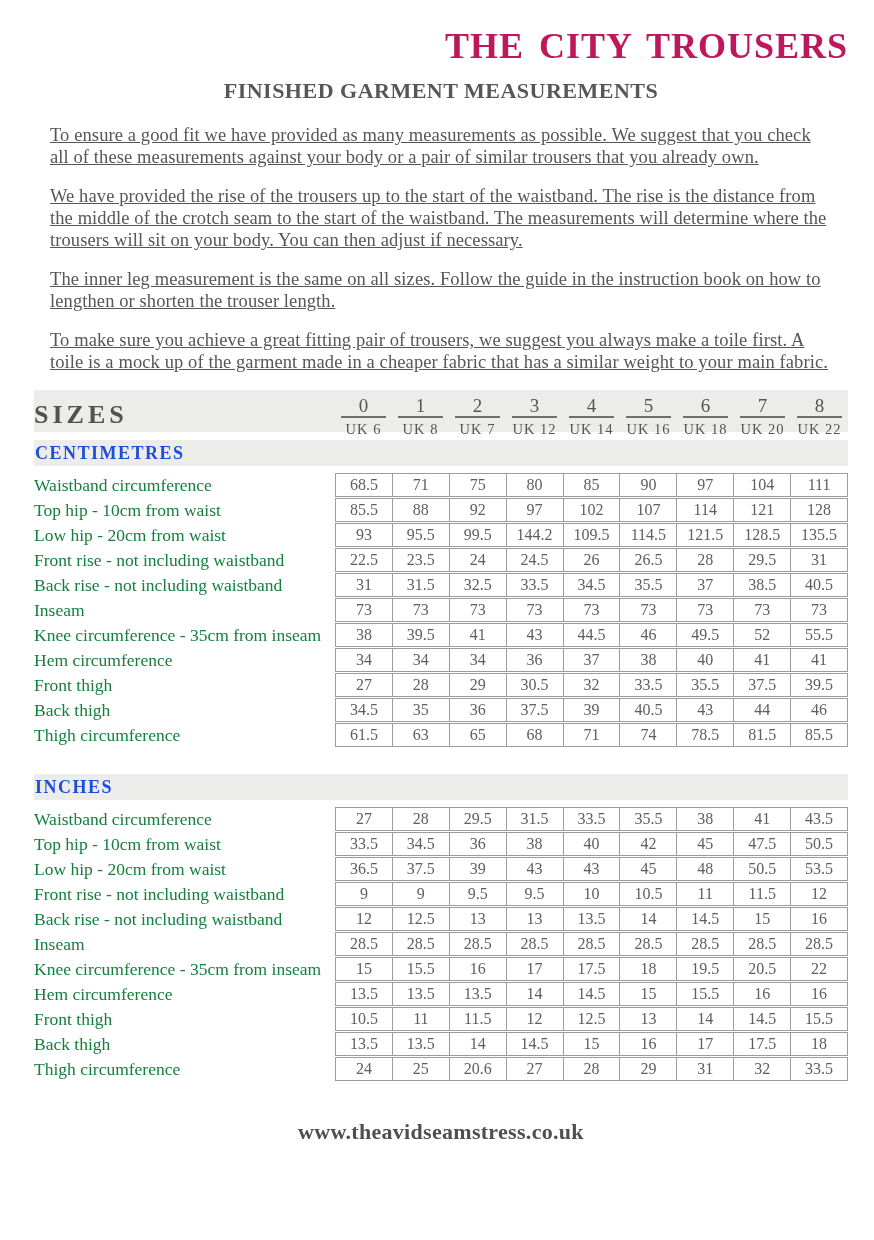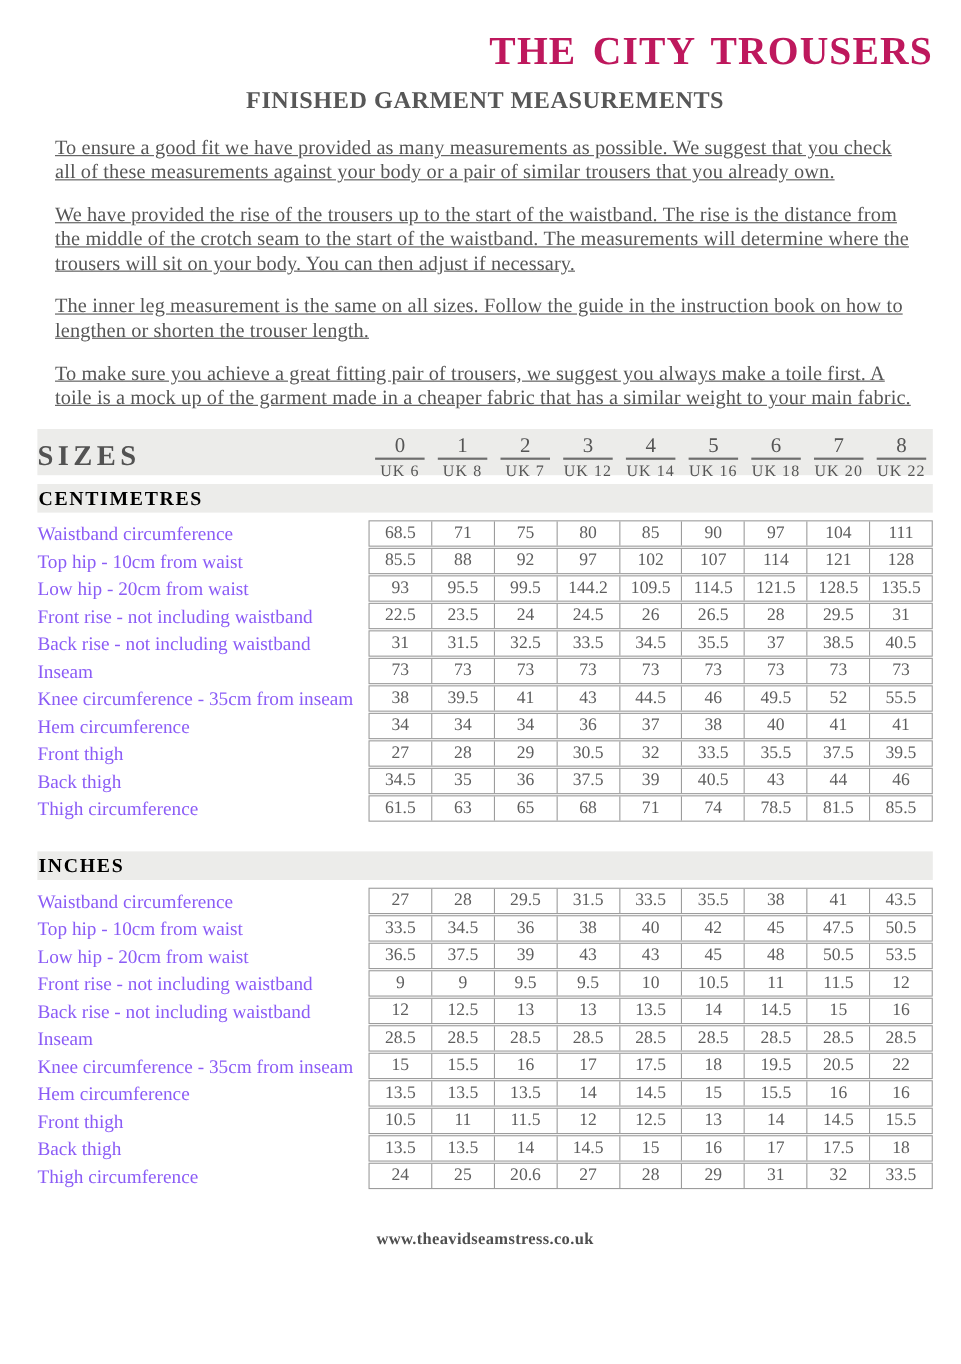--- a/index.html
+++ b/index.html
@@ -25,34 +25,34 @@
   }
   .size-cols{flex:1;display:flex;}
   .size-col{flex:1;text-align:center;padding-top:5px;}
   .size-num{
     font-size:19px;line-height:21px;border-bottom:2px solid #6e6e6e;
     margin:0 6px;color:#555555;
   }
   .size-uk{font-size:14.5px;letter-spacing:1px;padding-top:3px;color:#555555;}
   .section-bar{
     background:#ececea;height:26px;line-height:26px;font-size:18px;
-    font-weight:700;letter-spacing:1.5px;margin-top:8px;color:#000000;padding-left:1px;
+    font-weight:700;letter-spacing:1.5px;margin-top:8px;color:#1d4ed8;padding-left:1px;
   }
   .m-table{margin-top:7px;}
   .m-row{display:flex;height:24px;margin-bottom:1px;}
-  .m-label{flex:0 0 301px;font-size:17.5px;line-height:24px;white-space:nowrap;color:#8b5cf6;}
+  .m-label{flex:0 0 301px;font-size:17.5px;line-height:24px;white-space:nowrap;color:#15803d;}
   .m-cells{flex:1;display:flex;border:1px solid #9c9c9c;box-sizing:border-box;text-align:center;}
   .m-cell{
     flex:1;border-left:1px solid #9c9c9c;display:flex;align-items:center;
     justify-content:center;font-size:16px;color:#5e5e5e;
   }
   .m-cell:first-child{border-left:none;}
   .inches-section{margin-top:27px;}
   .footer-url{
-    margin-top:38px;text-align:center;font-size:15px;font-weight:700;
+    margin-top:38px;text-align:center;font-size:22px;font-weight:700;
     letter-spacing:.3px;color:#4f4f4f;
   }
 </style>
 </head>
 <body>
 
 <div class="content">
 
   <h1 class="doc-title">THE CITY TROUSERS</h1>
   <h2 class="doc-subtitle">FINISHED GARMENT MEASUREMENTS</h2>

